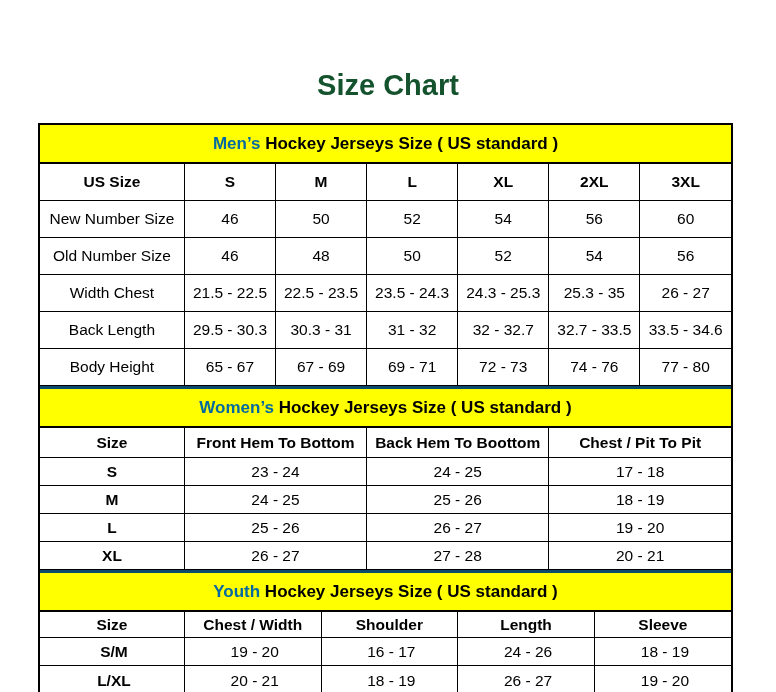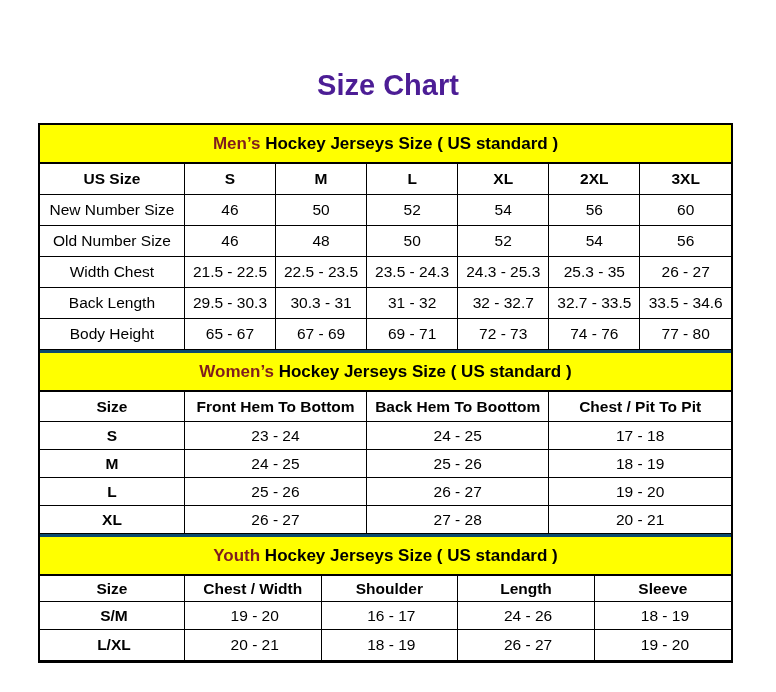--- a/index.html
+++ b/index.html
@@ -9,61 +9,61 @@
     font-family: "Liberation Sans", sans-serif;
     color: #000000;
     overflow: hidden;
   }
   .page { width: 776px; height: 692px; padding-top: 70px; }
   .title {
     text-align: center;
     font-size: 29px;
     font-weight: 700;
     line-height: 1.05;
-    color: #4c1d95;
+    color: #14532d;
     letter-spacing: 0px;
   }
   .chart {
     width: 695px;
     margin: 23px auto 0 38px;
     border: 2px solid #000000;
     background: #ffffff;
   }
   .banner {
     background: #FFFF00;
     border-top: 3px solid #0c4a6e;
     border-bottom: 1px solid #000000;
     text-align: center;
     font-weight: 700;
     font-size: 17px;
     padding: 9px 0 8px 0;
     color: #000000;
   }
   .banner:first-child { border-top: none; }
-  .banner .hl { color: #7f1d1d; }
+  .banner .hl { color: #0369a1; }
   table.tbl {
     width: 100%;
     border-collapse: collapse;
     table-layout: fixed;
   }
   .tbl th, .tbl td {
     border: 1px solid #000000;
     text-align: center;
     vertical-align: middle;
     font-size: 15.5px;
     font-weight: 400;
     padding: 0 2px;
   }
   .tbl tr > *:first-child { border-left: none; }
   .tbl tr > *:last-child  { border-right: none; }
   .tbl th { font-weight: 700; }
   .tbl td.rowlabel { font-weight: 400; }
   .tbl td.rowlabel.bold { font-weight: 700; }
   
-  .mens th, .mens td { height: 31px; }
+  .mens th, .mens td { height: 37px; }
   .mens tr > *:first-child { width: 20.9%; }
   
   .womens th { height: 30px; }
   .womens td { height: 28px; }
   .womens tr > *:first-child { width: 20.9%; }
   
   .youth th { height: 26px; }
   .youth td { height: 28px; padding-left: 6px; }
   .youth tr:last-child td { height: 31px; }
   .youth tr > *:first-child { width: 20.9%; }

